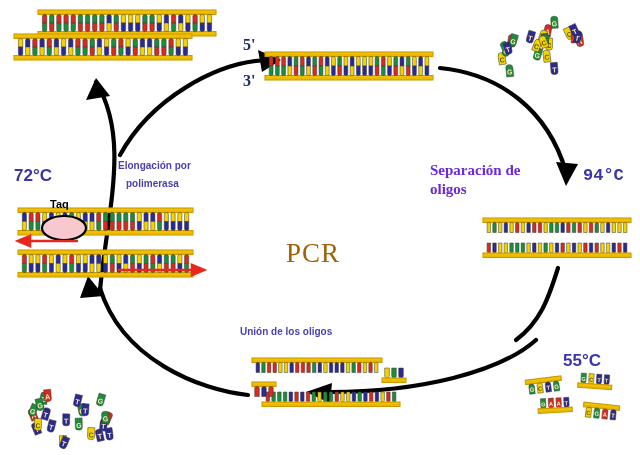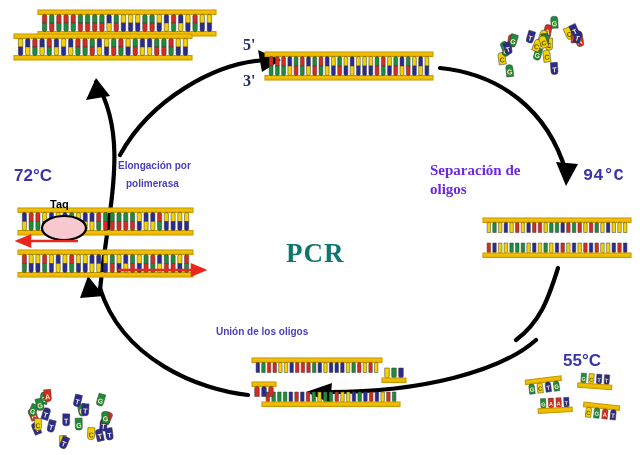--- a/index.html
+++ b/index.html
@@ -19,21 +19,21 @@
   .step-sans{
     font-family:"Liberation Sans", sans-serif;
     font-weight:bold;font-size:10px;color:#4a3fb5;
   }
   .step-serif{
     font-family:"Liberation Serif", serif;
     font-weight:bold;font-size:15px;color:#6d28d9;
   }
   .pcr-title{
     font-family:"Liberation Serif", serif;
-    font-weight:bold;font-size:27px;color:#0f766e;
+    font-weight:normal;font-size:27px;color:#a16207;
     letter-spacing:1px;
   }
   .end-lbl{
     font-family:"Liberation Serif", serif;
     font-weight:bold;font-size:16px;color:#1c2a6b;
   }
   .taq-lbl{
     font-family:"Liberation Sans", sans-serif;
     font-weight:bold;font-size:11px;color:#000000;
   }
@@ -1149,20 +1149,20 @@
   <div class="lbl temp" style="left:14px;top:141px;">72°C</div>
   <div class="lbl temp" style="left:583px;top:141px;font-family:Liberation Mono, monospace;">94°C</div>
   <div class="lbl temp" style="left:563px;top:326px;">55°C</div>
 
   <div class="lbl step-sans" style="left:118px;top:160px;">Elongación por</div>
   <div class="lbl step-sans" style="left:118px;top:178px;margin-left:8px;">polimerasa</div>
 
   <div class="lbl step-serif" style="left:430px;top:162px;">Separación de</div>
   <div class="lbl step-serif" style="left:430px;top:181px;">oligos</div>
 
-  <div class="lbl step-sans" style="left:216px;top:326px;">Unión de los oligos</div>
+  <div class="lbl step-sans" style="left:240px;top:326px;">Unión de los oligos</div>
 
   <div class="lbl end-lbl" style="left:243px;top:36px;">5'</div>
   <div class="lbl end-lbl" style="left:243px;top:72px;">3'</div>
 
   <div class="lbl taq-lbl" style="left:50px;top:198px;">Taq</div>
 
 </div>
 
 </body></html>

